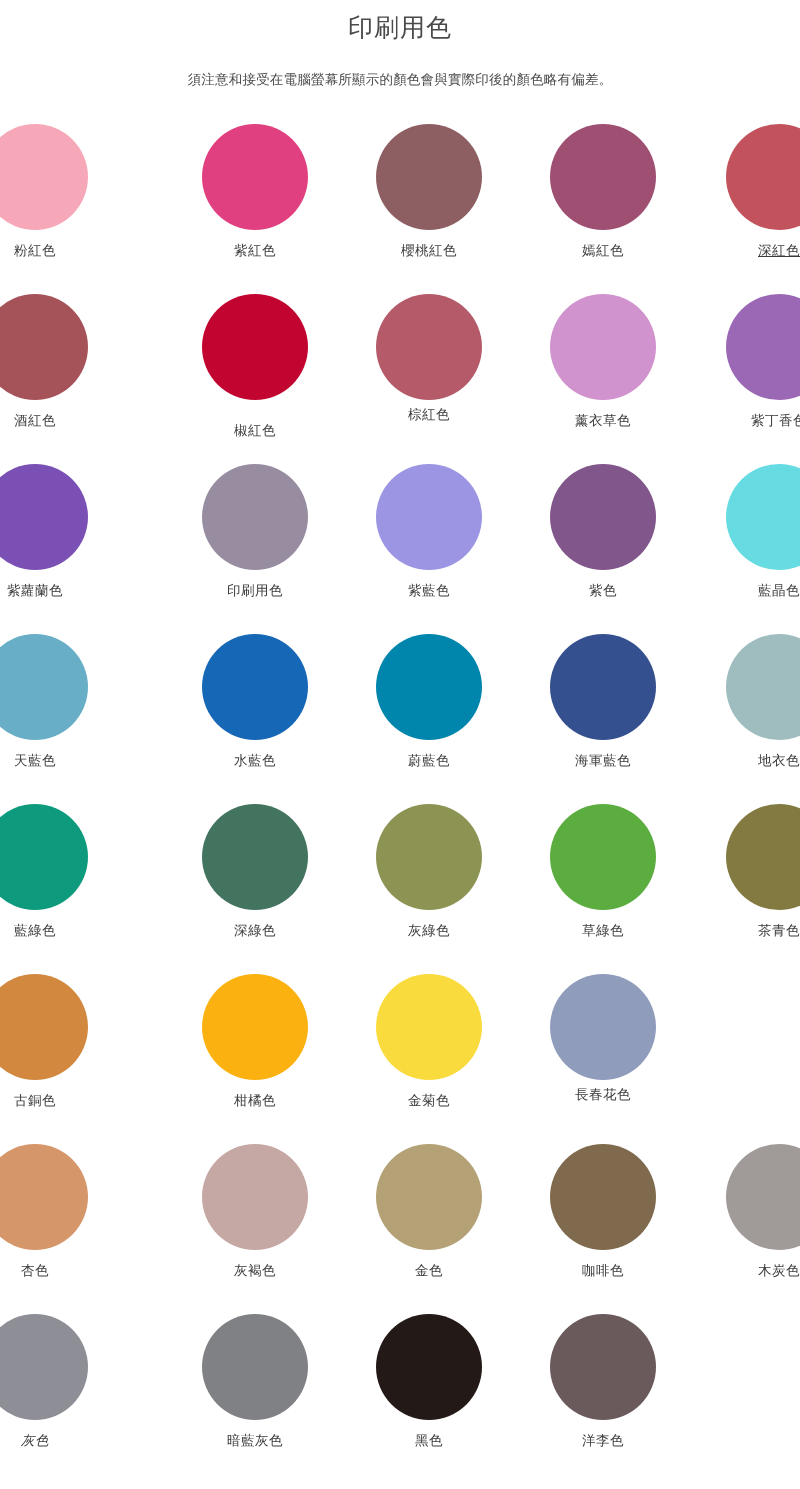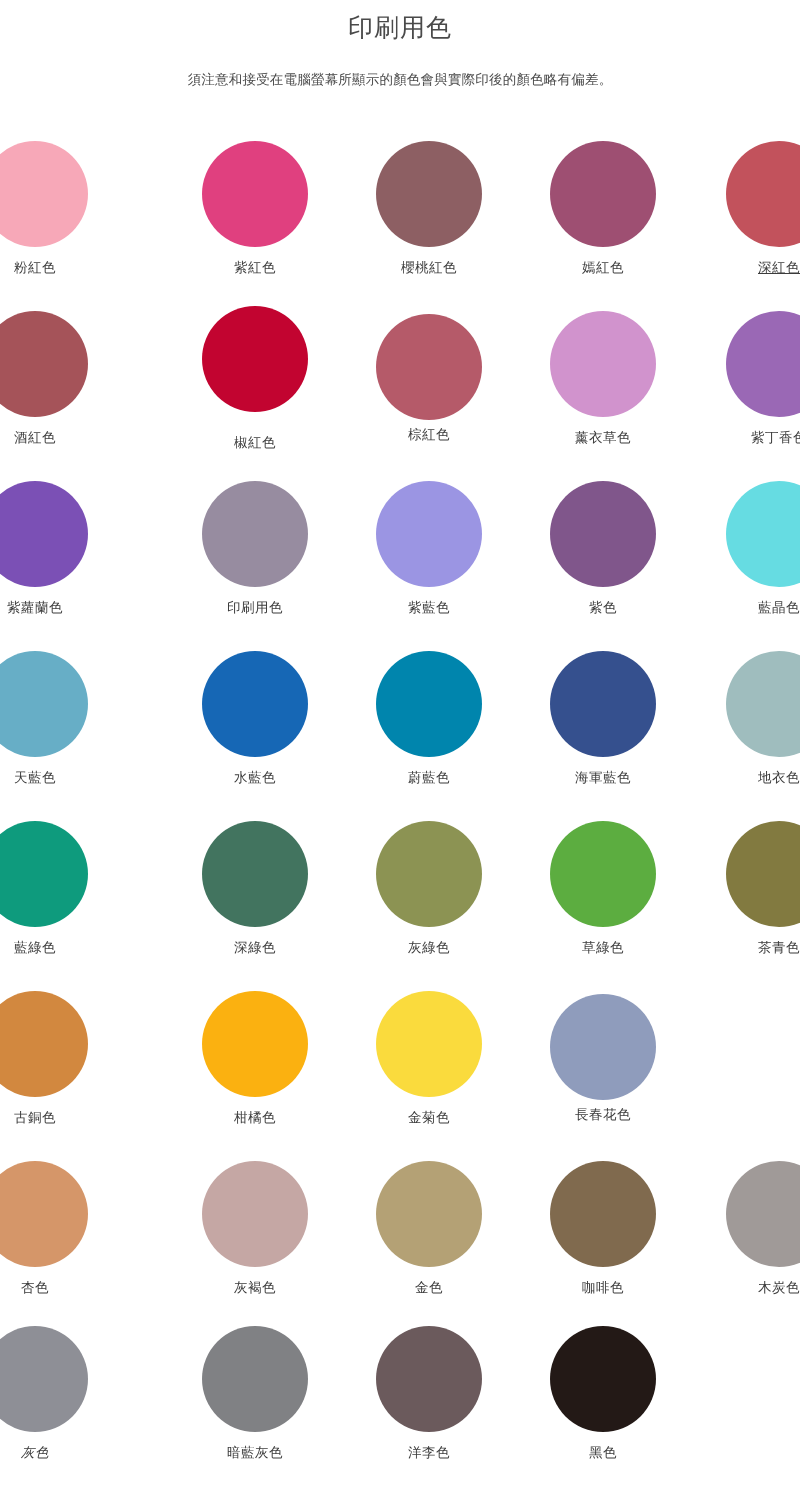--- a/index.html
+++ b/index.html
@@ -46,21 +46,21 @@
 
   
   .swatch-grid {
     position: relative;
     margin-top: 34px;
     padding: 0 0 0 0;
   }
   .swatch-row {
     display: flex;
     height: 170px;
-    align-items: center;
+    align-items: flex-start;
   }
   .swatch-row.last { height: 159px; }
 
   .swatch-cell {
     width: 174px;
     flex: 0 0 174px;
     position: relative;
     display: flex;
     flex-direction: column;
     align-items: center;
@@ -250,23 +250,23 @@
       <div class="swatch-row last">
         <div class="swatch-cell">
           <span class="swatch-dot" style="background: rgb(142, 143, 150);"></span>
           <span class="swatch-label" style="margin-top: 12px; font-style: italic;">灰色</span>
         </div>
         <div class="swatch-cell">
           <span class="swatch-dot" style="background: rgb(128, 129, 132);"></span>
           <span class="swatch-label" style="margin-top: 12px;">暗藍灰色</span>
         </div>
         <div class="swatch-cell">
+          <span class="swatch-dot" style="background: rgb(35, 25, 22);"></span>
+          <span class="swatch-label" style="margin-top: 12px;">黑色</span>
+        </div>
+        <div class="swatch-cell">
           <span class="swatch-dot" style="background: rgb(107, 90, 92);"></span>
           <span class="swatch-label" style="margin-top: 12px;">洋李色</span>
         </div>
-        <div class="swatch-cell">
-          <span class="swatch-dot" style="background: rgb(35, 25, 22);"></span>
-          <span class="swatch-label" style="margin-top: 12px;">黑色</span>
-        </div>
       </div>
     </div>
 
 </div>
 
 </body></html>

